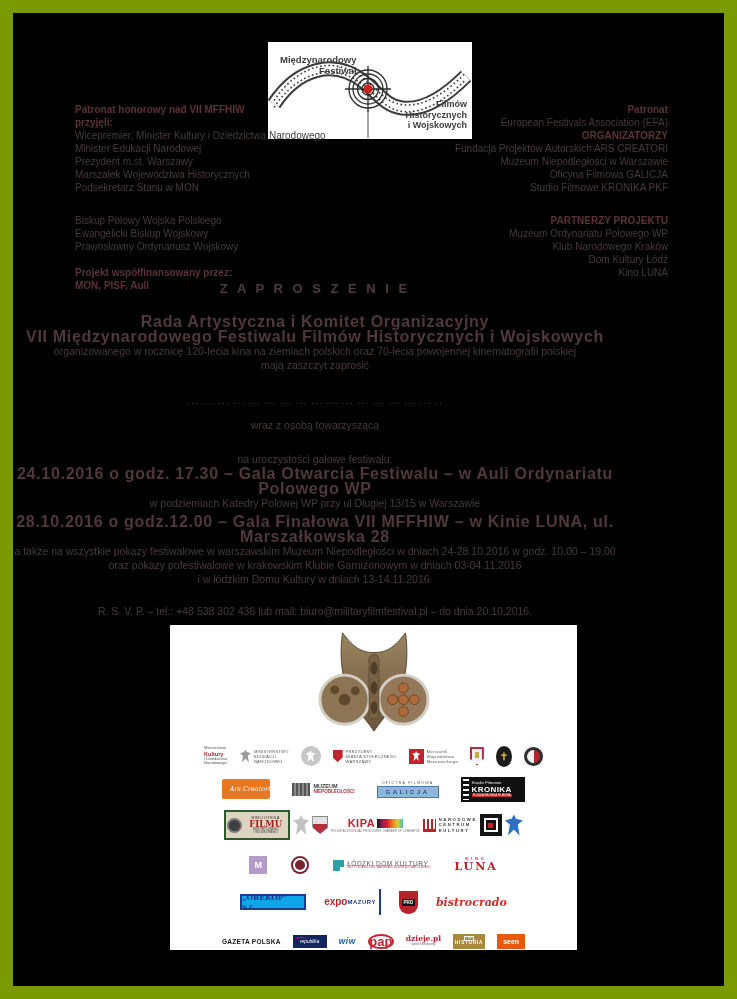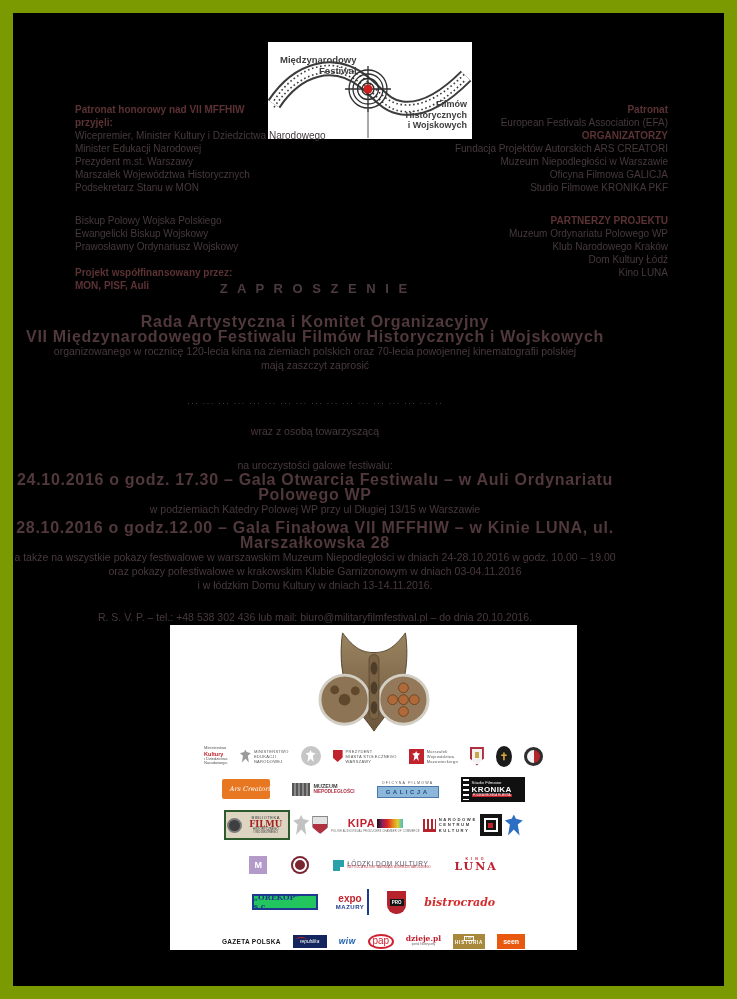--- a/index.html
+++ b/index.html
@@ -20,21 +20,21 @@
   .b{font-weight:bold;color:#5c3234}
   .g1{margin-top:20px}
   .g2{margin-top:13px}
 
   
   .center{position:absolute;left:0;top:269px;width:604px;text-align:center;color:#49393d;
           font-size:10.5px;line-height:14px;z-index:2}
   .ct{font-size:13px;font-weight:bold;letter-spacing:3px;color:#4b3b3f}
   .cb{font-weight:bold;font-size:16px;letter-spacing:.7px;color:#50383c;line-height:15px}
   .dots{font-size:9px;letter-spacing:1px;color:#4a4146}
-  .mt2{margin-top:14px}.mt8{margin-top:4px}
+  .mt2{margin-top:8px}.mt8{margin-top:4px}
   .mt18{margin-top:18px}.mt20{margin-top:20px}.mt24{margin-top:24px}
 
   
   .panel{position:absolute;left:157px;top:612px;width:407px;height:325px;background:#fff;
          display:flex;flex-direction:column;align-items:center;z-index:1}
   .lrow{display:flex;align-items:center;justify-content:center}
   .lg{display:flex;align-items:center}
 
   .eagle{display:inline-block;
     clip-path:polygon(50% 0%,62% 20%,100% 28%,72% 48%,82% 100%,50% 72%,18% 100%,28% 48%,0% 28%,38% 20%)}
@@ -121,43 +121,43 @@
   .ldk-sq:after{content:"";position:absolute;right:0;bottom:0;width:4px;height:4px;background:#fff}
   .ldk-t{display:flex;flex-direction:column;line-height:1.1}
   .ldk1{font-size:6.5px;color:#5a5a66;letter-spacing:.5px}
   .ldk2{font-size:2.6px;color:#b03040}
   .luna{flex-direction:column;align-items:center;line-height:1}
   .luna1{font-size:3.6px;letter-spacing:3px;color:#c01f2f;font-weight:bold}
   .luna2{font-family:"DejaVu Serif",serif;font-size:11px;font-weight:bold;color:#c01f2f;letter-spacing:2px}
 
   
   .r5{margin-top:9px;gap:18px;height:30px}
-  .ore{width:66px;height:16px;border:2px solid #1d3a8f;background:#22c55e;display:flex;align-items:center;justify-content:center}
+  .ore{width:66px;height:16px;border:2px solid #1d3a8f;background:#0ea5e9;display:flex;align-items:center;justify-content:center}
   .ore span{font-family:"DejaVu Serif",serif;font-size:7.5px;font-weight:bold;color:#1d3a8f}
   .expo{display:flex;align-items:center;gap:3px}
-  .expo-t{display:flex;flex-direction:column;align-items:center;line-height:1}
+  .expo-t{display:flex;flex-direction:row;align-items:center;line-height:1}
   .expo1{font-size:10px;font-weight:bold;color:#c0232b}
   .expo2{font-size:6px;font-weight:bold;color:#1d3a8f;letter-spacing:.5px}
   .expo-bar{width:2px;height:26px;background:#1d3a8f}
   .pro{width:19px;height:23px;background:#b5232d;border-radius:0 0 9px 9px;
        display:flex;align-items:center;justify-content:center}
   .pro-in{background:#141414;color:#fff;font-size:4.5px;font-weight:bold;padding:1px 2px}
   .bistro{font-family:"DejaVu Serif",serif;font-style:italic;font-size:11px;color:#d42b2b;font-weight:bold}
 
   
   .r6{margin-top:15px;gap:12px;height:18px}
   .gaz{font-size:6.5px;font-weight:bold;color:#151515;letter-spacing:.3px}
   .rep{width:34px;height:13px;background:#12255e;display:flex;align-items:center;justify-content:center;position:relative;overflow:hidden}
   .rep:before{content:"";position:absolute;left:2px;top:2px;width:12px;height:5px;
     border-top:1.5px solid #c0232b;border-radius:50%}
   .rep span{color:#fff;font-size:4.8px;font-style:italic}
   .wiw{font-size:8.5px;font-weight:bold;font-style:italic;color:#1d5fae;letter-spacing:.5px}
   .pap{width:26px;height:15px;border:2px solid #d01f2f;border-radius:50%;
        display:flex;align-items:center;justify-content:center}
-  .pap span{color:#d01f2f;font-size:10px;font-weight:normal;line-height:1}
+  .pap span{color:#d01f2f;font-size:13px;font-weight:bold;line-height:1}
   .dzi{flex-direction:column;align-items:center;line-height:1.1}
   .dzi1{font-family:"DejaVu Serif",serif;font-size:7.5px;font-weight:bold;color:#c01f2f}
   .dzi2{font-size:3px;color:#666}
   .tvp{width:32px;height:15px;background:#a8893c;display:flex;flex-direction:column;align-items:center;justify-content:center;line-height:1}
   .tvp1{font-size:3.4px;color:#fff;border:.5px solid #fff;padding:0 1px}
   .tvp2{font-size:4.6px;color:#fff;font-weight:bold;letter-spacing:.8px}
   .seen{width:28px;height:15px;background:#e8590f;display:flex;align-items:center;justify-content:center}
   .seen span{color:#fff;font-size:7px;font-weight:bold}
 </style>
 </head>

